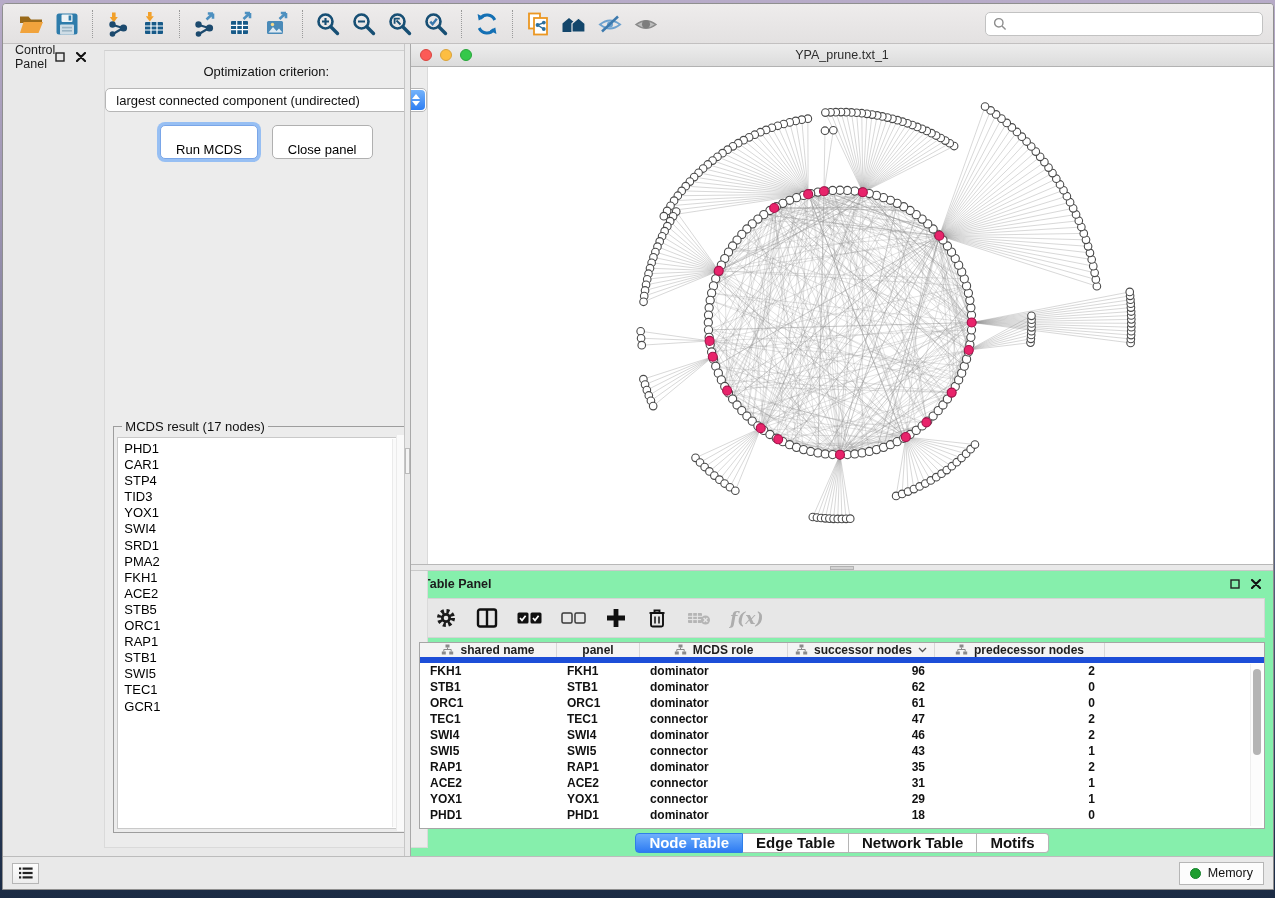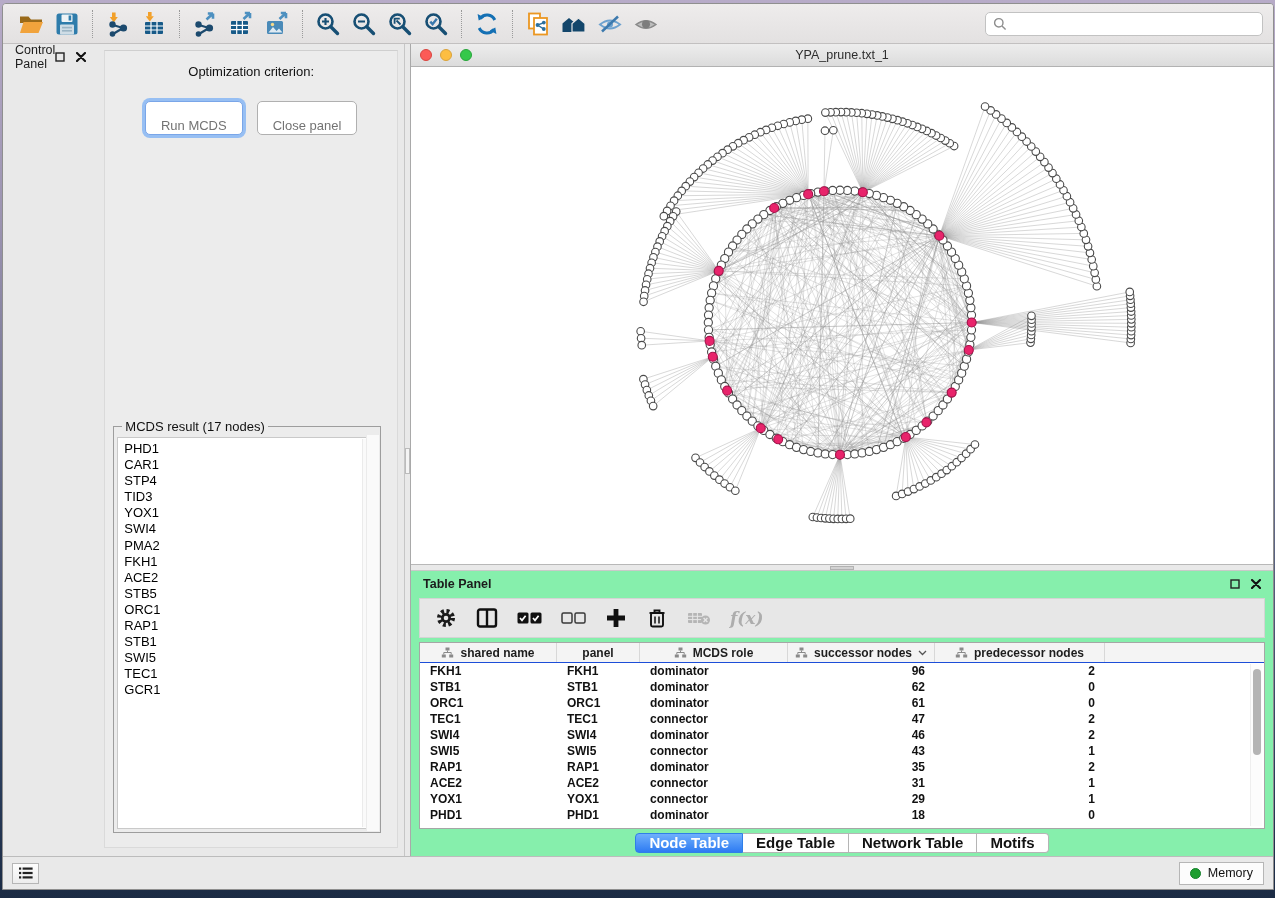--- a/index.html
+++ b/index.html
@@ -31,21 +31,21 @@
   .cp-body{flex:1;margin:6px 6px 8px;background:#ececec;border:1px solid #dadada;border-top-color:#cfcfcf;
     position:relative;display:flex;flex-direction:column;align-items:center;padding-top:13px;}
   .opt-label{font-size:13px;color:#111;margin-bottom:9px;}
   .dropdown{width:322px;height:24px;background:#fff;border:1px solid #b6b6b6;border-radius:5px;
     display:flex;align-items:center;position:relative;font-size:13px;padding-left:10px;color:#111;}
   .stepper{position:absolute;right:1px;top:1px;bottom:1px;width:19px;
     background:linear-gradient(#74b3fb,#2e7ef2);border-radius:0 4px 4px 0;display:flex;flex-direction:column;
     align-items:center;justify-content:center;gap:2px;}
   .btn-row{margin-top:13px;display:flex;gap:14px;}
   .cbtn{height:25px;padding:16px 15px;background:#fff;border:1px solid #b0b0b0;border-radius:5px;
-    font-size:13px;font-family:"Liberation Sans",sans-serif;color:#737373;}
+    font-size:13px;font-family:"Liberation Sans",sans-serif;color:#000000;}
   .cbtn.focus{box-shadow:0 0 0 3px rgba(106,167,247,.65);border-color:#7aa6e8;}
   .result-box{position:absolute;left:8px;right:16px;top:368px;bottom:14px;border:1px solid #9d9d9d;
     margin:0;padding:3px;background:#ececec;}
   .result-box legend{font-size:13px;color:#111;padding:0 3px;margin-left:5px;}
   .result-list{position:absolute;left:3px;right:3px;top:3px;bottom:3px;background:#fff;
     border:1px solid #c9c9c9;font-size:13px;line-height:16.1px;padding:3px 0 0 6px;overflow:hidden;}
   .result-scroll{position:absolute;top:1px;bottom:1px;right:1px;width:13px;background:#fafafa;border-left:1px solid #ebebeb;}
   
   .v-divider{width:7px;flex:0 0 7px;background:#e9e9e9;border-left:1px solid #c6c6c6;border-right:1px solid #a9a9a9;position:relative;}
   .v-handle{position:absolute;top:404px;left:0px;width:5px;height:26px;background:#f4f4f4;border:1px solid #bbb;}
@@ -62,21 +62,21 @@
   .h-divider{height:7px;flex:0 0 7px;background:#e9e9e9;border-top:1px solid #b8b8b8;border-bottom:1px solid #c9c9c9;position:relative;}
   .h-handle{position:absolute;left:50%;top:1px;width:24px;height:4px;margin-left:-12px;background:#d2d2d2;border:1px solid #b2b2b2;}
   
   .table-panel{flex:1;display:flex;flex-direction:column;min-height:0;background:#86efac;font-weight:bold;}
   .tp-toolbar{height:40px;flex:0 0 40px;margin:1px 8px 4px;background:#e7e7e7;border:1px solid #d4d4d4;
     display:flex;align-items:center;gap:19px;padding:0 15px;}
   .tp-icon{display:flex;align-items:center;justify-content:center;}
   .fx{font-family:"DejaVu Serif",serif;font-style:italic;color:#adadad;font-size:17px;}
   .tp-table{margin:0 8px;background:#fff;border:1px solid #a6a6a6;flex:1;position:relative;overflow:hidden;
     display:flex;flex-direction:column;min-height:0;}
-  .t-head{display:flex;height:20px;flex:0 0 20px;background:#f4f4f4;border-bottom:1px solid #1d4ed8;
+  .t-head{display:flex;height:20px;flex:0 0 20px;background:#f4f4f4;border-bottom:6px solid #1d4ed8;
     font-size:12px;color:#1d1d1d;}
   .th{display:flex;align-items:center;justify-content:center;gap:6px;border-right:1px solid #d8d8d8;flex:0 0 auto;}
   .th.filler{flex:1;border-right:none;}
   .t-body{flex:1;overflow:hidden;}
   .tr{display:flex;height:16px;font-size:12px;color:#111;}
   .td{display:flex;align-items:center;flex:0 0 auto;padding:0 10px;overflow:hidden;white-space:nowrap;}
   .td.num{justify-content:flex-end;}
   .t-scrollbar{position:absolute;top:21px;right:2px;bottom:2px;width:12px;background:#fcfcfc;border-left:1px solid #eee;}
   .t-thumb{position:absolute;top:5px;left:2px;width:8px;height:86px;background:#b4b4b4;border-radius:4px;}
   .tp-tabs{height:27px;flex:0 0 27px;display:flex;justify-content:center;align-items:center;}
@@ -261,33 +261,45 @@
           <svg width="10" height="10" viewBox="0 0 10 10">
               <rect x="1" y="1" width="8" height="8" fill="none" stroke="#222" stroke-width="1.4"></rect>
             </svg>
           <svg width="10" height="10" viewBox="0 0 10 10">
               <path d="M1 1l8 8M9 1l-8 8" stroke="#111" stroke-width="2.1" stroke-linecap="round"></path>
             </svg>
         </span>
       </div>
       <div class="cp-body">
         <div class="opt-label">Optimization criterion:</div>
+        <div class="dropdown">
+          <span>largest connected component (undirected)</span>
+          <span class="stepper">
+            <svg width="8" height="5" viewBox="0 0 8 5">
+                <path d="M0 5L4 0l4 5z" fill="#fff"></path>
+              </svg>
+            <svg width="8" height="5" viewBox="0 0 8 5">
+                <path d="M0 0l4 5 4-5z" fill="#fff"></path>
+              </svg>
+          </span>
+        </div>
         <div class="btn-row">
           <button class="cbtn focus">Run MCDS</button>
           <button class="cbtn">Close panel</button>
         </div>
         <fieldset class="result-box">
           <legend>MCDS result (17 nodes)</legend>
           <div class="result-list" id="mcds-list">
               <div>PHD1</div>
               <div>CAR1</div>
               <div>STP4</div>
               <div>TID3</div>
               <div>YOX1</div>
               <div>SWI4</div>
+              <div>SRD1</div>
               <div>PMA2</div>
               <div>FKH1</div>
               <div>ACE2</div>
               <div>STB5</div>
               <div>ORC1</div>
               <div>RAP1</div>
               <div>STB1</div>
               <div>SWI5</div>
               <div>TEC1</div>
               <div>GCR1</div>

